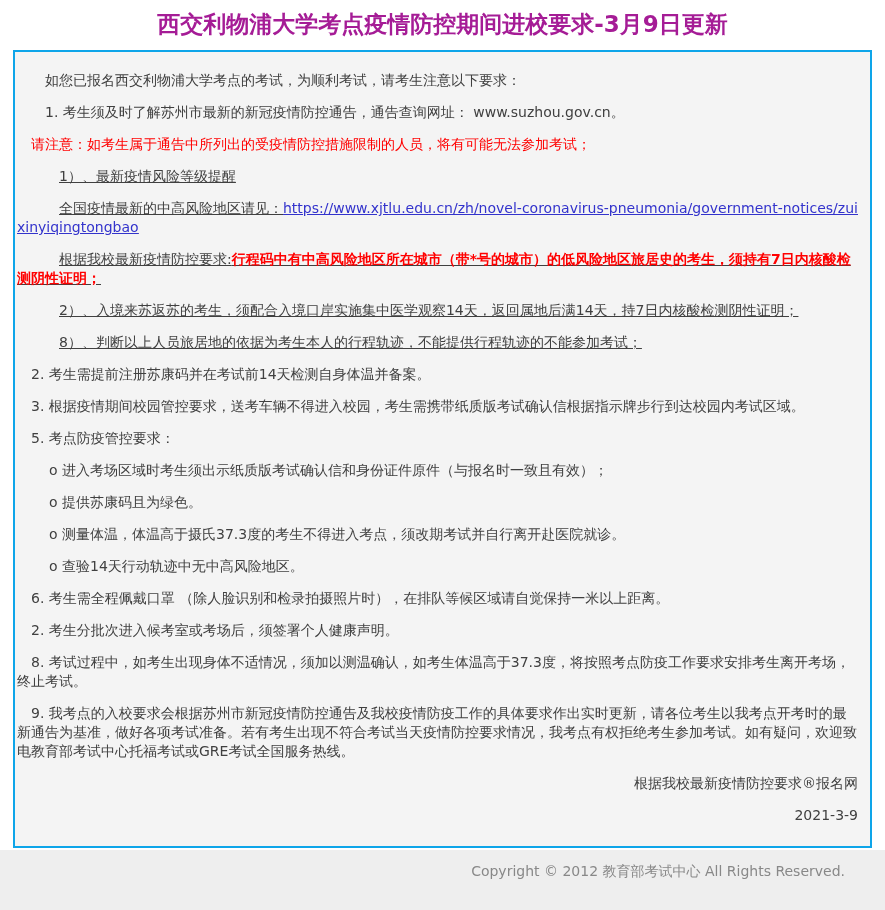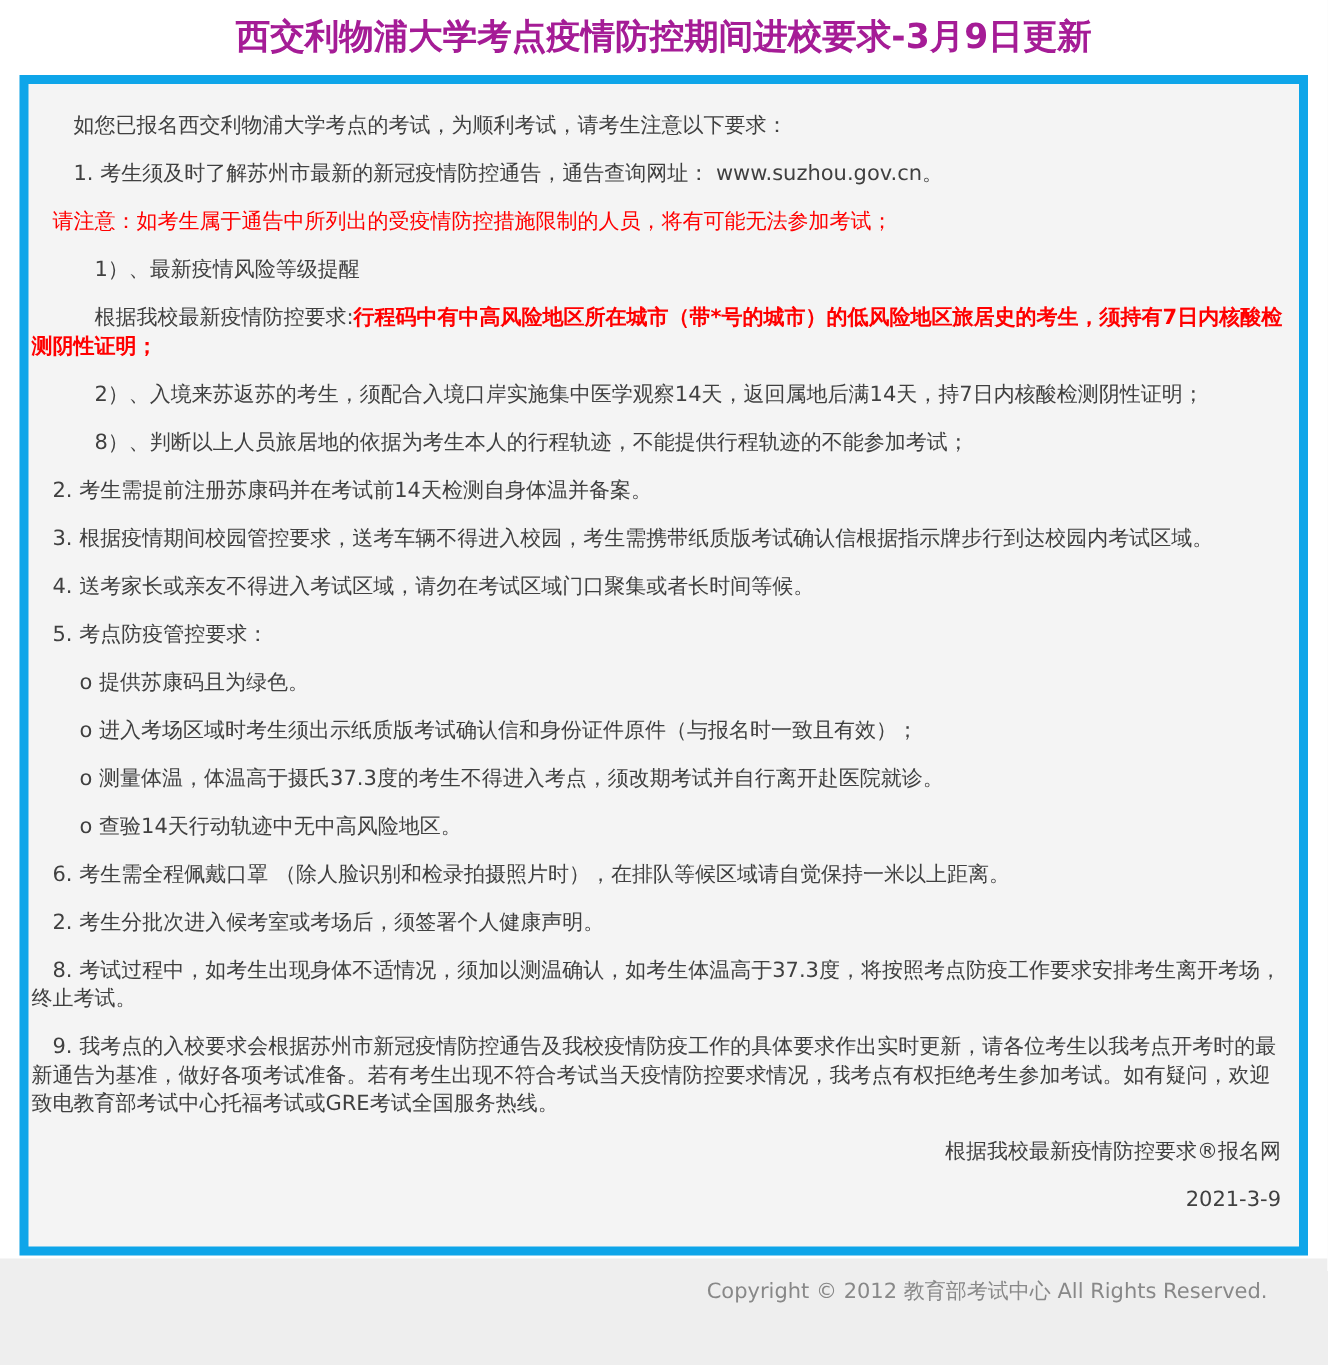--- a/index.html
+++ b/index.html
@@ -19,35 +19,35 @@
   .page-title {
     text-align: center;
     font-size: 23px;
     font-weight: bold;
     color: var(--title-color, #A51C96);
     padding: 9px 0 10px 0;
     letter-spacing: 0px;
   }
   .content-box {
     margin: 0 13px;
-    border: 6px solid #0ea5e9;
+    border: 2px solid #0ea5e9;
     background: var(--box-bg, #f4f4f4);
     color: var(--body-color, #404040);
     font-size: 14px;
     padding: 6px 10px 8px 2px;
     flex: 0 0 auto;
   }
   p.para {
     margin: 13px 0;
     line-height: 19px;
     word-break: break-all;
   }
   .ind-l1 { text-indent: 28px; }   
   .ind-s  { text-indent: 14px; }   
-  .ind-l2 { text-indent: 42px; }   
+  .ind-l2 { text-indent: 42px; text-decoration: underline; }   
   .ind-b  { text-indent: 32px; }   
   .ind-0  { text-indent: 0; }
   .right  { text-align: right; padding-right: 2px; }
   .red    { color: var(--red-color, #FF0000); }
   .bold   { font-weight: bold; }
   a.link  {
     color: var(--link-color, #3333CC);
     text-decoration: underline;
     cursor: pointer;
   }
@@ -68,29 +68,29 @@
 <div class="page">
 
   <div class="page-title">西交利物浦大学考点疫情防控期间进校要求-3月9日更新</div>
 
   <div class="content-box">
 
   <p class="para ind-l1"><span class="">如您已报名西交利物浦大学考点的考试，为顺利考试，请考生注意以下要求：</span></p>
       <p class="para ind-l1"><span class="">1. 考生须及时了解苏州市最新的新冠疫情防控通告，通告查询网址： www.suzhou.gov.cn。</span></p>
       <p class="para ind-s"><span class="red">请注意：如考生属于通告中所列出的受疫情防控措施限制的人员，将有可能无法参加考试；</span></p>
       <p class="para ind-l2"><span class="">1）、最新疫情风险等级提醒</span></p>
+      <p class="para ind-l2"><span class="">全国疫情最新的中高风险地区请见：</span><a class="link">https://www.xjtlu.edu.cn/zh/novel-coronavirus-pneumonia/government-notices/zuixinyiqingtongbao</a></p>
       <p class="para ind-l2"><span class="">根据我校最新疫情防控要求:</span><span class="red bold">行程码中有中高风险地区所在城市（带*号的城市）的低风险地区旅居史的考生，须持有7日内核酸检测阴性证明；</span></p>
       <p class="para ind-l2"><span class="">2）、入境来苏返苏的考生，须配合入境口岸实施集中医学观察14天，返回属地后满14天，持7日内核酸检测阴性证明；</span></p>
       <p class="para ind-l2"><span class="">8）、判断以上人员旅居地的依据为考生本人的行程轨迹，不能提供行程轨迹的不能参加考试；</span></p>
       <p class="para ind-s"><span class="">2. 考生需提前注册苏康码并在考试前14天检测自身体温并备案。</span></p>
       <p class="para ind-s"><span class="">3. 根据疫情期间校园管控要求，送考车辆不得进入校园，考生需携带纸质版考试确认信根据指示牌步行到达校园内考试区域。</span></p>
-      <p class="para ind-s"><span class="">4. 送考家长或亲友不得进入考试区域，请勿在考试区域门口聚集或者长时间等候。</span></p>
       <p class="para ind-s"><span class="">5. 考点防疫管控要求：</span></p>
+      <p class="para ind-b"><span class="">o 进入考场区域时考生须出示纸质版考试确认信和身份证件原件（与报名时一致且有效）；</span></p>
       <p class="para ind-b"><span class="">o 提供苏康码且为绿色。</span></p>
-      <p class="para ind-b"><span class="">o 进入考场区域时考生须出示纸质版考试确认信和身份证件原件（与报名时一致且有效）；</span></p>
       <p class="para ind-b"><span class="">o 测量体温，体温高于摄氏37.3度的考生不得进入考点，须改期考试并自行离开赴医院就诊。</span></p>
       <p class="para ind-b"><span class="">o 查验14天行动轨迹中无中高风险地区。</span></p>
       <p class="para ind-s"><span class="">6. 考生需全程佩戴口罩 （除人脸识别和检录拍摄照片时），在排队等候区域请自觉保持一米以上距离。</span></p>
       <p class="para ind-s"><span class="">2. 考生分批次进入候考室或考场后，须签署个人健康声明。</span></p>
       <p class="para ind-s"><span class="">8. 考试过程中，如考生出现身体不适情况，须加以测温确认，如考生体温高于37.3度，将按照考点防疫工作要求安排考生离开考场，终止考试。</span></p>
       <p class="para ind-s"><span class="">9. 我考点的入校要求会根据苏州市新冠疫情防控通告及我校疫情防疫工作的具体要求作出实时更新，请各位考生以我考点开考时的最新通告为基准，做好各项考试准备。若有考生出现不符合考试当天疫情防控要求情况，我考点有权拒绝考生参加考试。如有疑问，欢迎致电教育部考试中心托福考试或GRE考试全国服务热线。</span></p>
       <p class="para ind-0 right"><span class="">根据我校最新疫情防控要求®报名网</span></p>
       <p class="para ind-0 right"><span class="">2021-3-9</span></p>
     </div>
 

